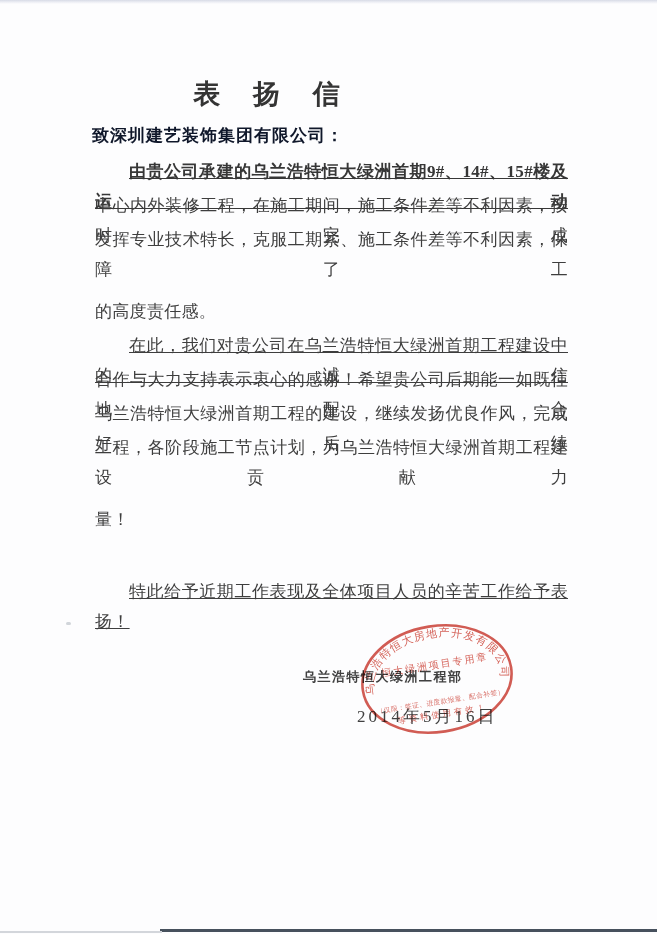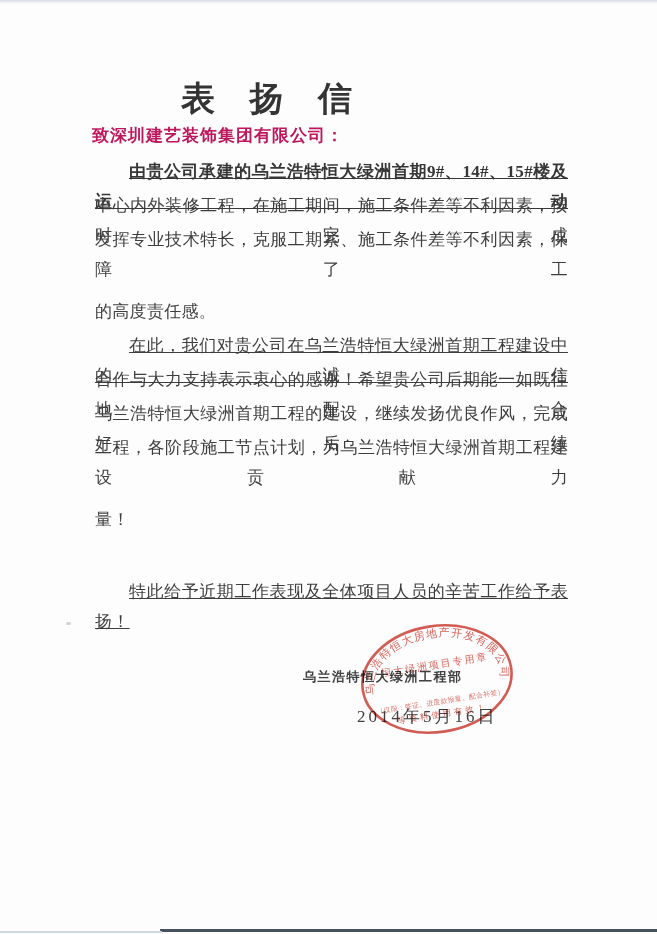--- a/index.html
+++ b/index.html
@@ -24,27 +24,27 @@
     position:absolute;left:0;top:931px;width:162px;height:2px;
     background:#d3d6db;
   }
   .speck{
     position:absolute;left:66px;top:622px;width:5px;height:3px;
     background:#c6cad1;border-radius:2px;opacity:.8;
   }
   .title{
     position:absolute;left:0;top:76px;width:533px;
     text-align:center;
-    font-size:34px;font-weight:bold;color:#343434;
+    font-size:27px;font-weight:bold;color:#343434;
     letter-spacing:13px;
     text-indent:13px; 
   }
   .salutation{
     position:absolute;left:92px;top:124px;
-    font-size:17px;font-weight:bold;color:#be185d;
+    font-size:17px;font-weight:bold;color:#0f172a;
     letter-spacing:1px;
   }
   .body-block{
     position:absolute;left:95px;top:157px;width:473px;
     font-size:17px;color:#3e3e3e;
   }
   .line{
     height:34px;line-height:30px;
     text-align:justify;text-align-last:justify;
     letter-spacing:.3px;

